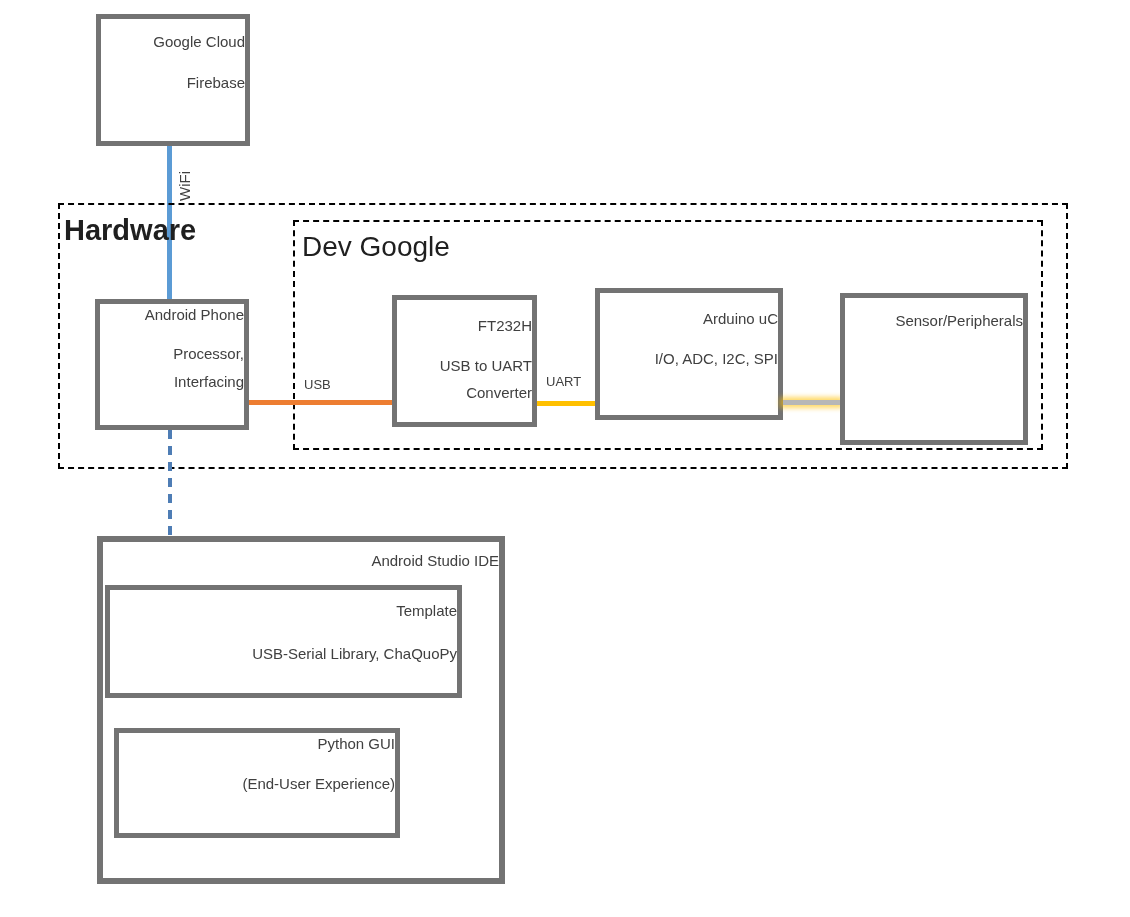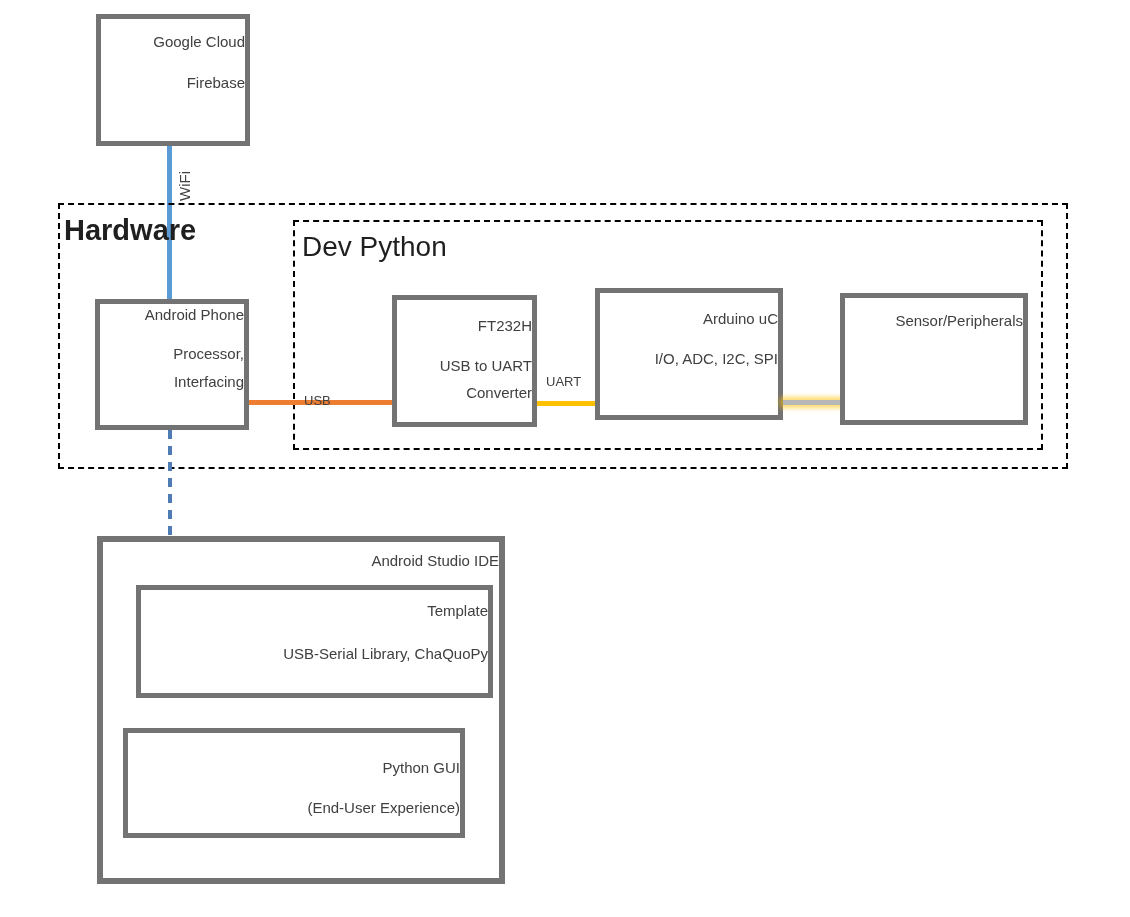--- a/index.html
+++ b/index.html
@@ -69,41 +69,41 @@
   #phone-box .line-1 { margin-bottom: 18px; }
   #phone-box .line-2 { margin-bottom: 7px; }
 
   #ft232h-box   { left: 392px; top: 295px; width: 145px; height: 132px; padding-top: 15px; }
   #ft232h-box .line-1 { margin-bottom: 19px; }
   #ft232h-box .line-2 { margin-bottom: 6px; }
 
   #arduino-box  { left: 595px; top: 288px; width: 188px; height: 132px; padding-top: 15px; }
   #arduino-box .line-1 { margin-bottom: 19px; }
 
-  #sensor-box   { left: 840px; top: 293px; width: 188px; height: 132px; padding-top: 12px; }
+  #sensor-box   { left: 840px; top: 293px; width: 188px; height: 152px; padding-top: 12px; }
 
   #studio-box   { left: 97px;  top: 536px; width: 408px; height: 348px; border-width: 6px; padding-top: 8px; }
 
-  #template-box { left: 136px; top: 585px; width: 357px; height: 113px; padding-top: 10px; }
+  #template-box { left: 105px; top: 585px; width: 357px; height: 113px; padding-top: 10px; }
   #template-box .line-1 { margin-bottom: 22px; }
 
-  #python-box   { left: 123px; top: 728px; width: 342px; height: 110px; padding-top: 24px; }
+  #python-box   { left: 114px; top: 728px; width: 286px; height: 110px; padding-top: 0; }
   #python-box .line-1 { margin-bottom: 19px; }
 
   
   #hardware-group { left: 58px;  top: 203px; width: 1010px; height: 266px; }
   #hardware-label { left: 64px;  top: 214px; font-weight: bold; }
   #devboard-group { left: 293px; top: 220px; width: 750px;  height: 230px; }
   #devboard-label { left: 302px; top: 231px; font-size: 28px; }
 
   
   #wifi-line   { left: 167px; top: 146px; width: 5px;   height: 154px; }
   #wifi-label  { left: 176px; top: 201px; }
   #usb-line    { left: 249px; top: 400px; width: 143px; height: 5px; }
-  #usb-label   { left: 304px; top: 377px; margin-top: 16px; }
+  #usb-label   { left: 304px; top: 377px; }
   #uart-line   { left: 537px; top: 401px; width: 58px;  height: 5px; }
   #uart-label  { left: 546px; top: 374px; }
   #sensor-line { left: 783px; top: 400px; width: 57px;  height: 5px; }
   #ide-line    { left: 168px; top: 430px; width: 4px;   height: 106px; }
 </style>
 </head>
 <body>
 
 <div class="stage">
 
@@ -112,21 +112,21 @@
     <div class="line line-2">Firebase</div>
   </div>
 
   <div class="conn conn-wifi" id="wifi-line"></div>
   <div class="conn-label-vertical" id="wifi-label">WiFi</div>
 
   <div class="group" id="hardware-group"></div>
   <div class="group-label" id="hardware-label">Hardware</div>
 
   <div class="group" id="devboard-group"></div>
-  <div class="group-label" id="devboard-label">Dev Python</div>
+  <div class="group-label" id="devboard-label">Dev Google</div>
 
   <div class="node" id="phone-box">
     <div class="line line-1">Android Phone</div>
     <div class="line line-2">Processor,</div>
     <div class="line line-3">Interfacing</div>
   </div>
 
   <div class="conn conn-usb" id="usb-line"></div>
   <div class="conn-label" id="usb-label">USB</div>
 

